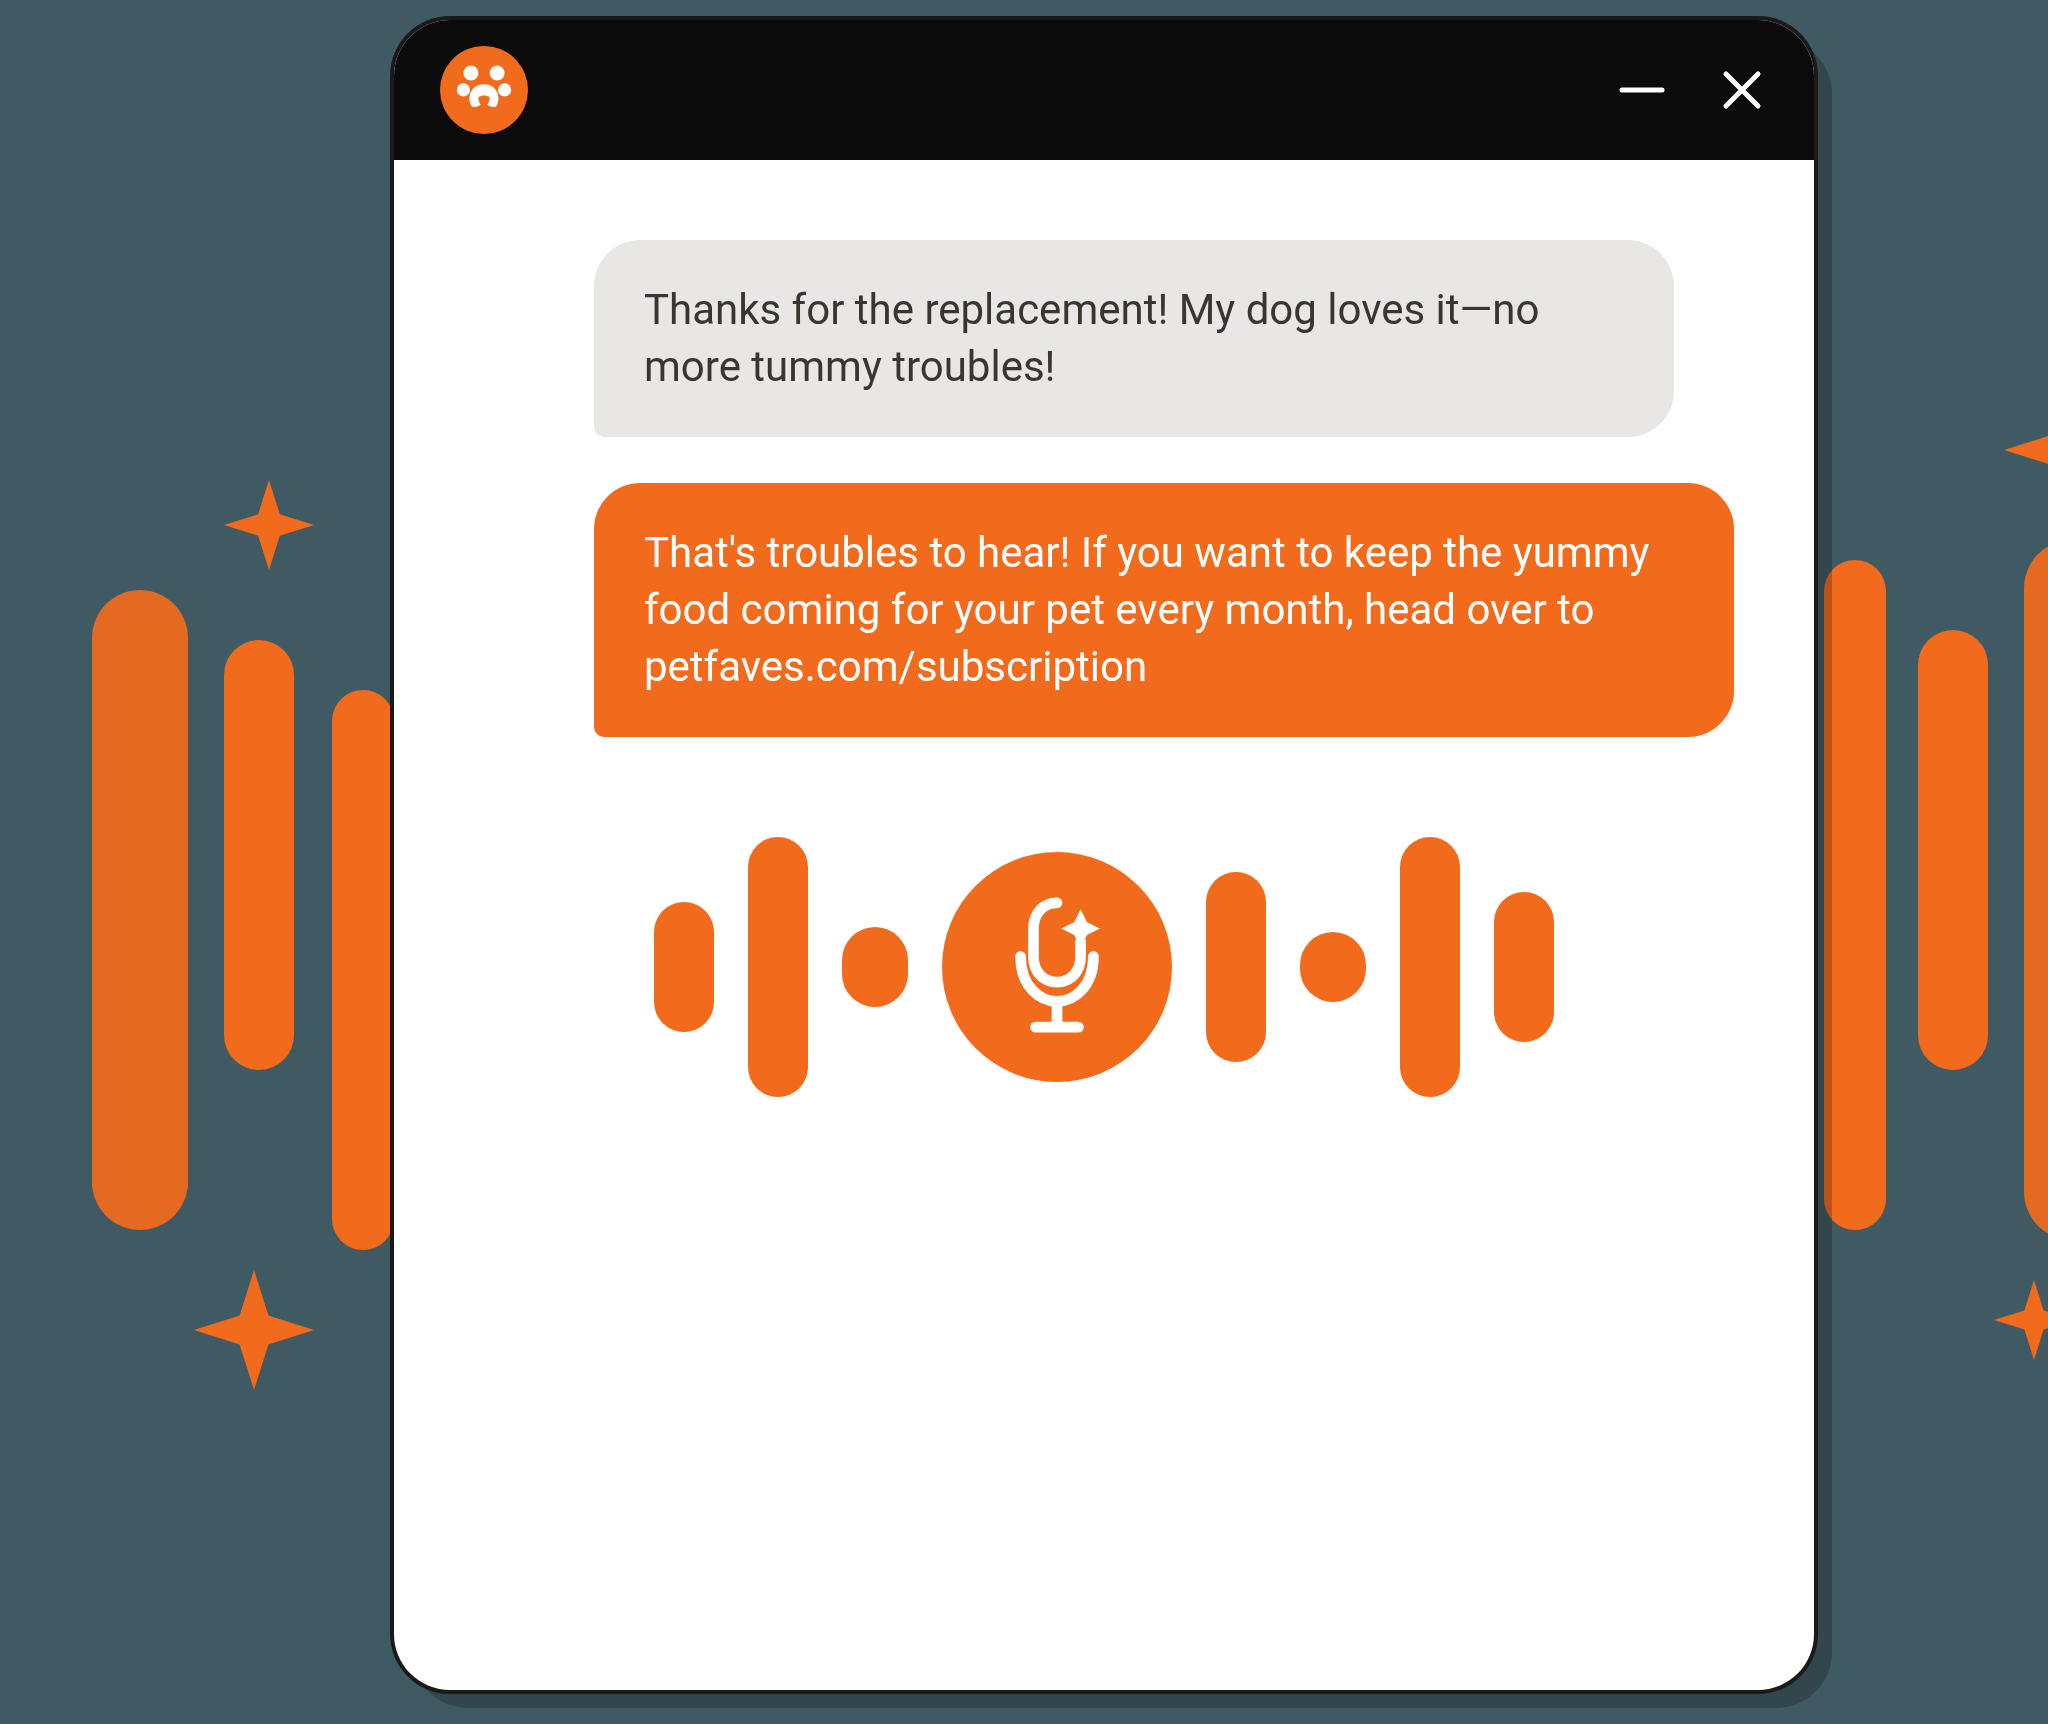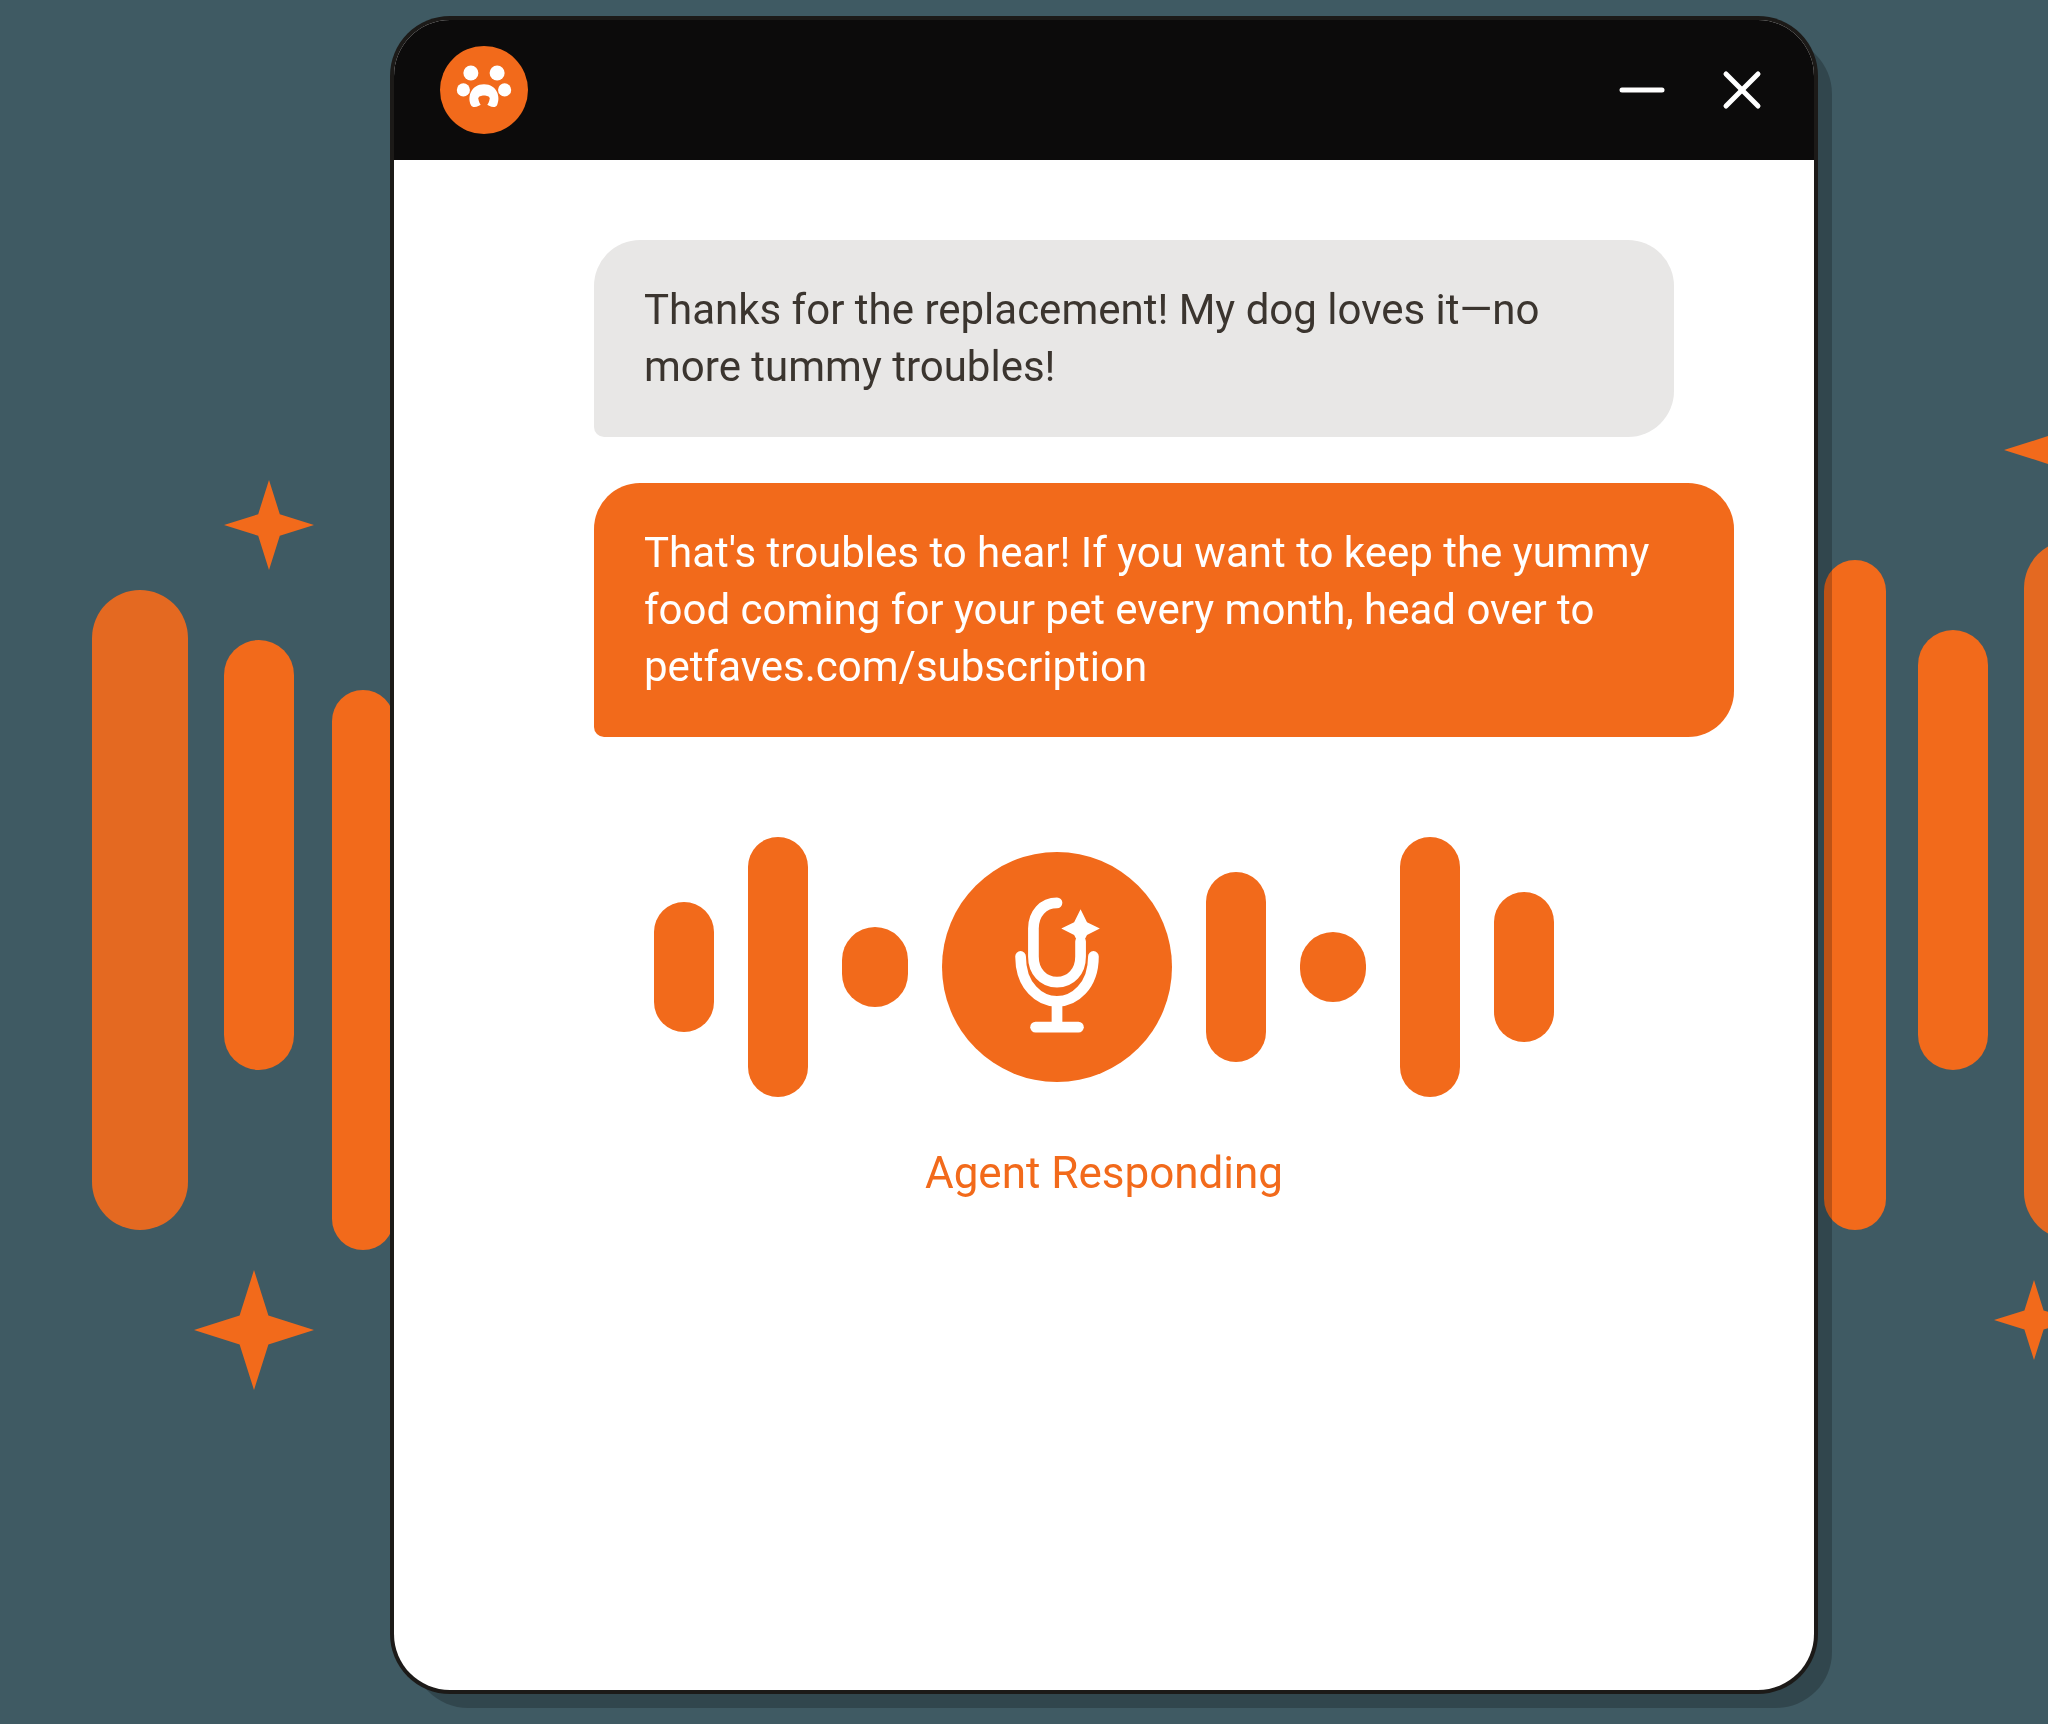--- a/index.html
+++ b/index.html
@@ -205,21 +205,18 @@
               <line x1="40" y1="128" x2="80" y2="128" stroke="#fff" stroke-width="10" stroke-linecap="round"></line>
             </svg>
           </span>
         </div>
         <div class="vbar" style="height:190px;"></div>
         <div class="vbar" style="height:70px;width:66px;"></div>
         <div class="vbar" style="height:260px;"></div>
         <div class="vbar" style="height:150px;"></div>
       </div>
 
-      <div class="status">
-        <span>Agent Responding</span>
-      </div>
 
     </div>
 
   </div>
 
 </div>
 
 </body></html>

